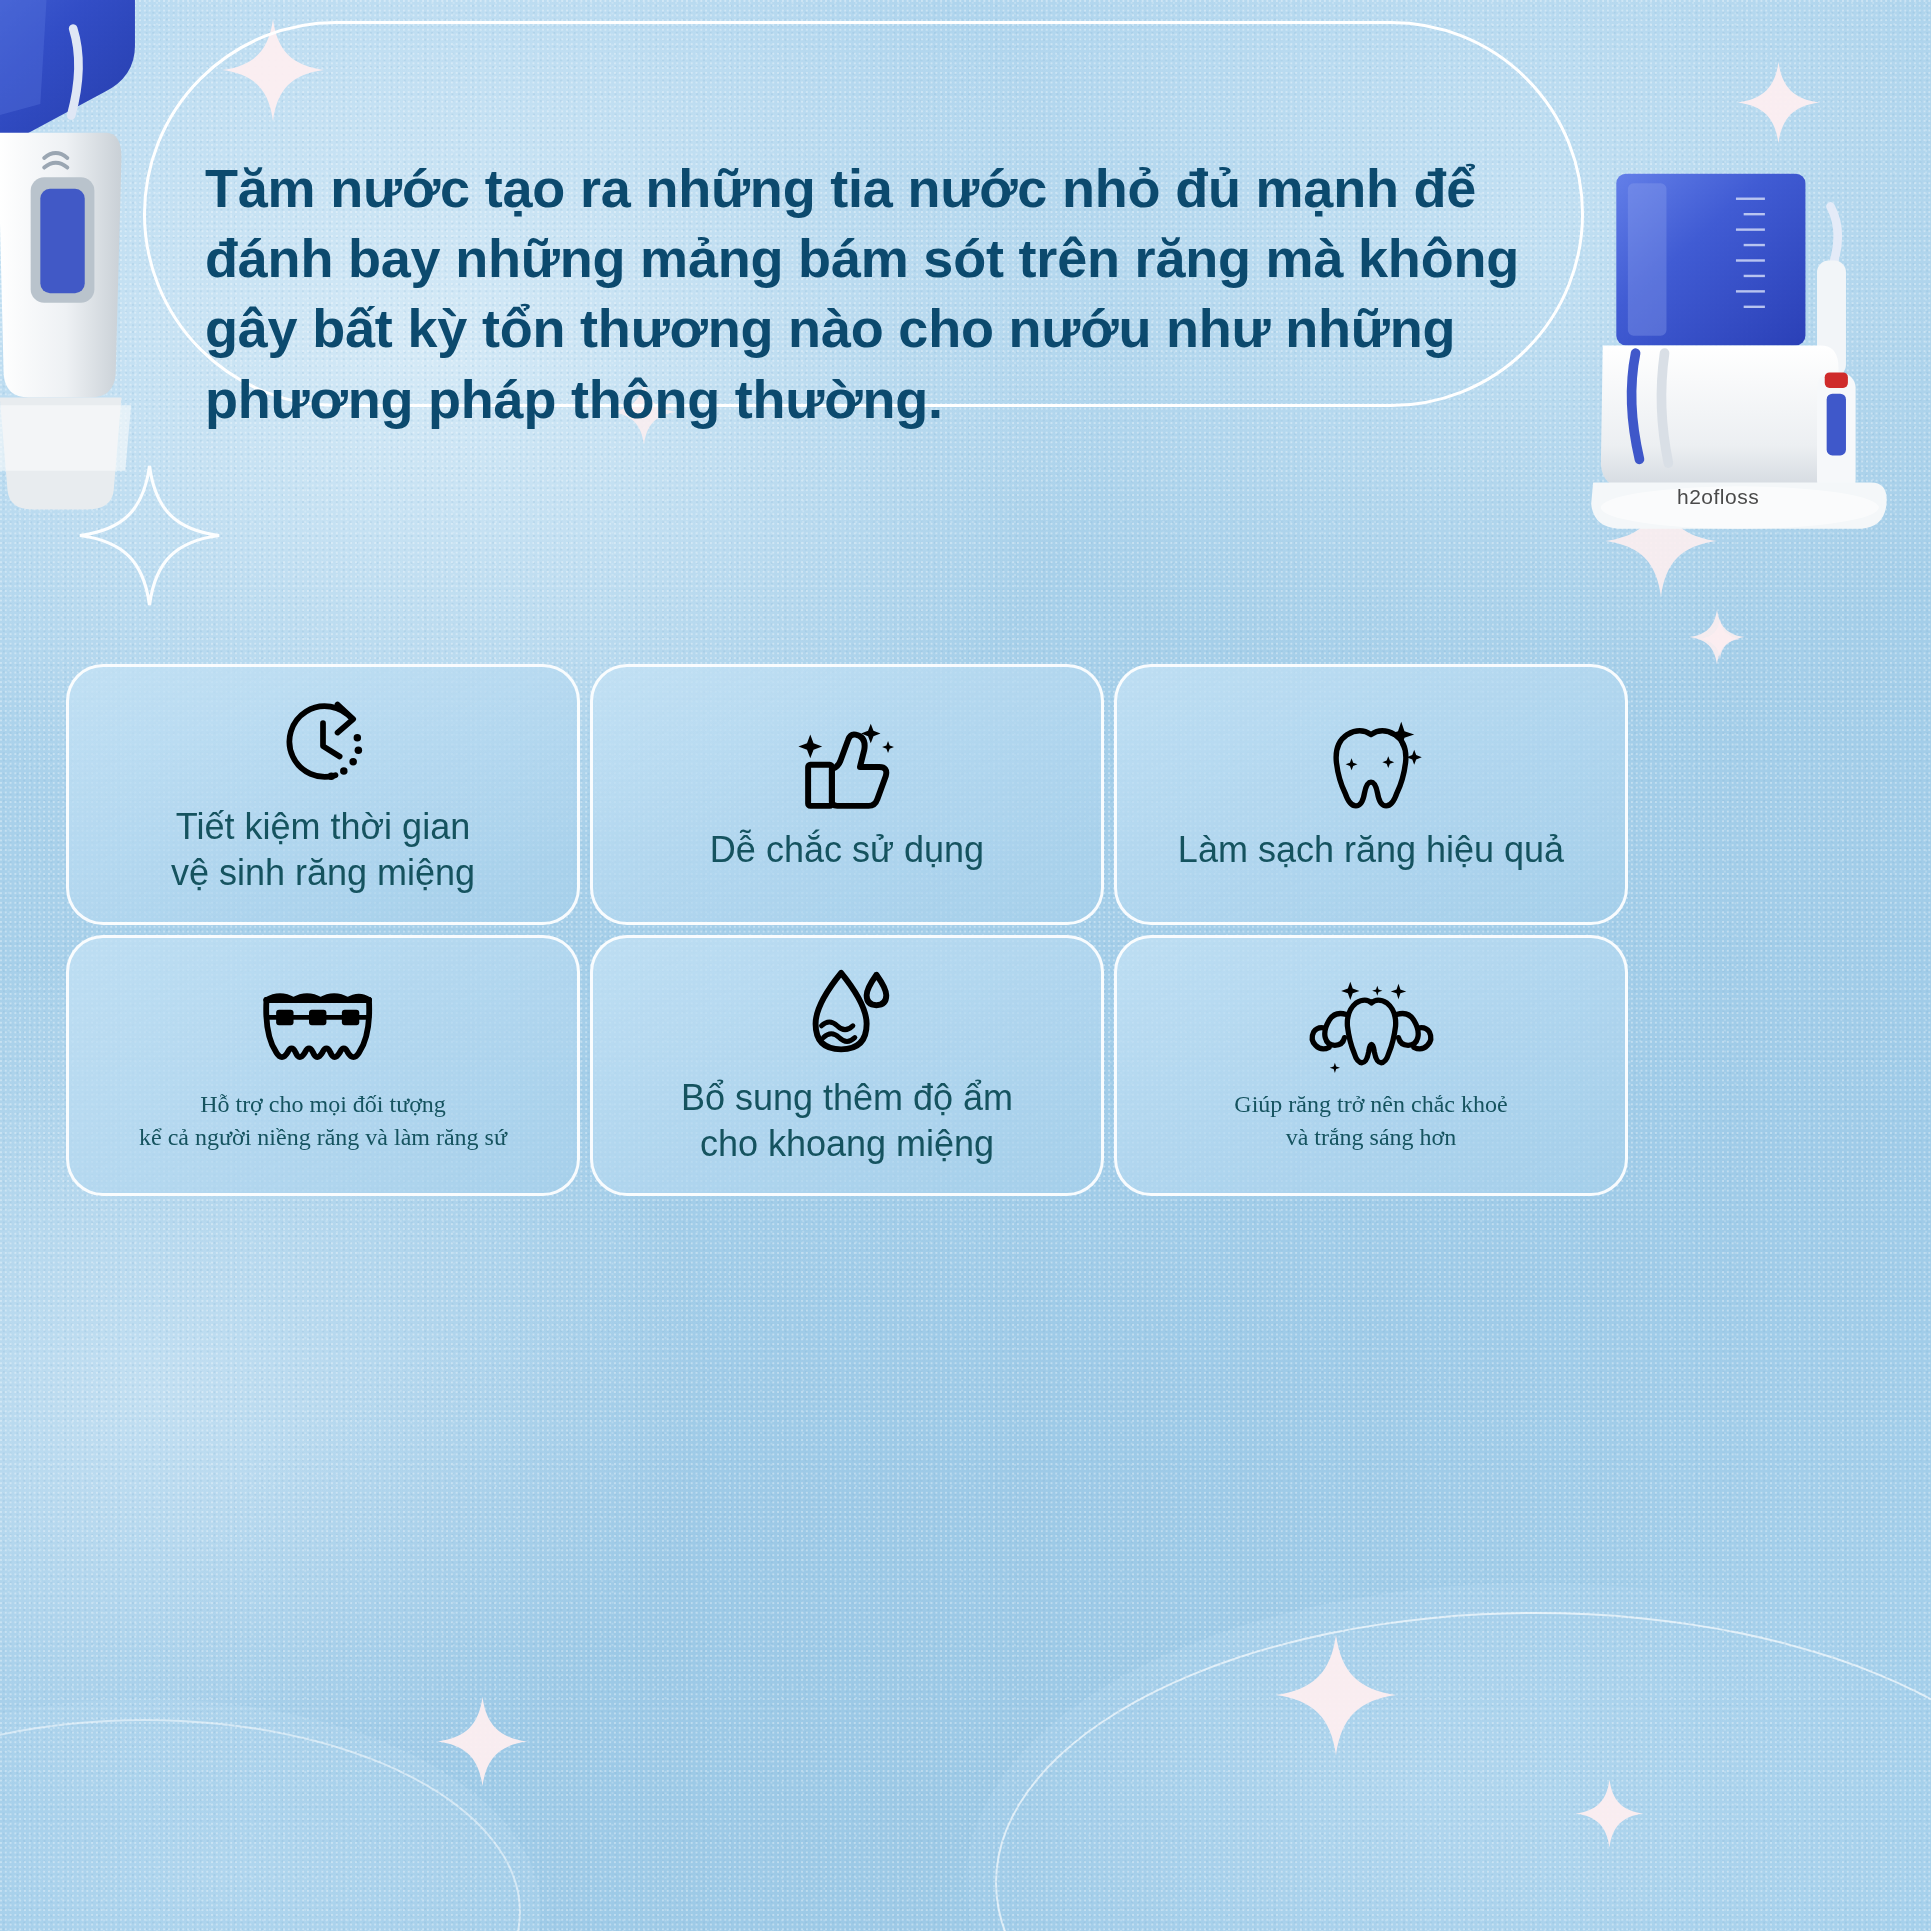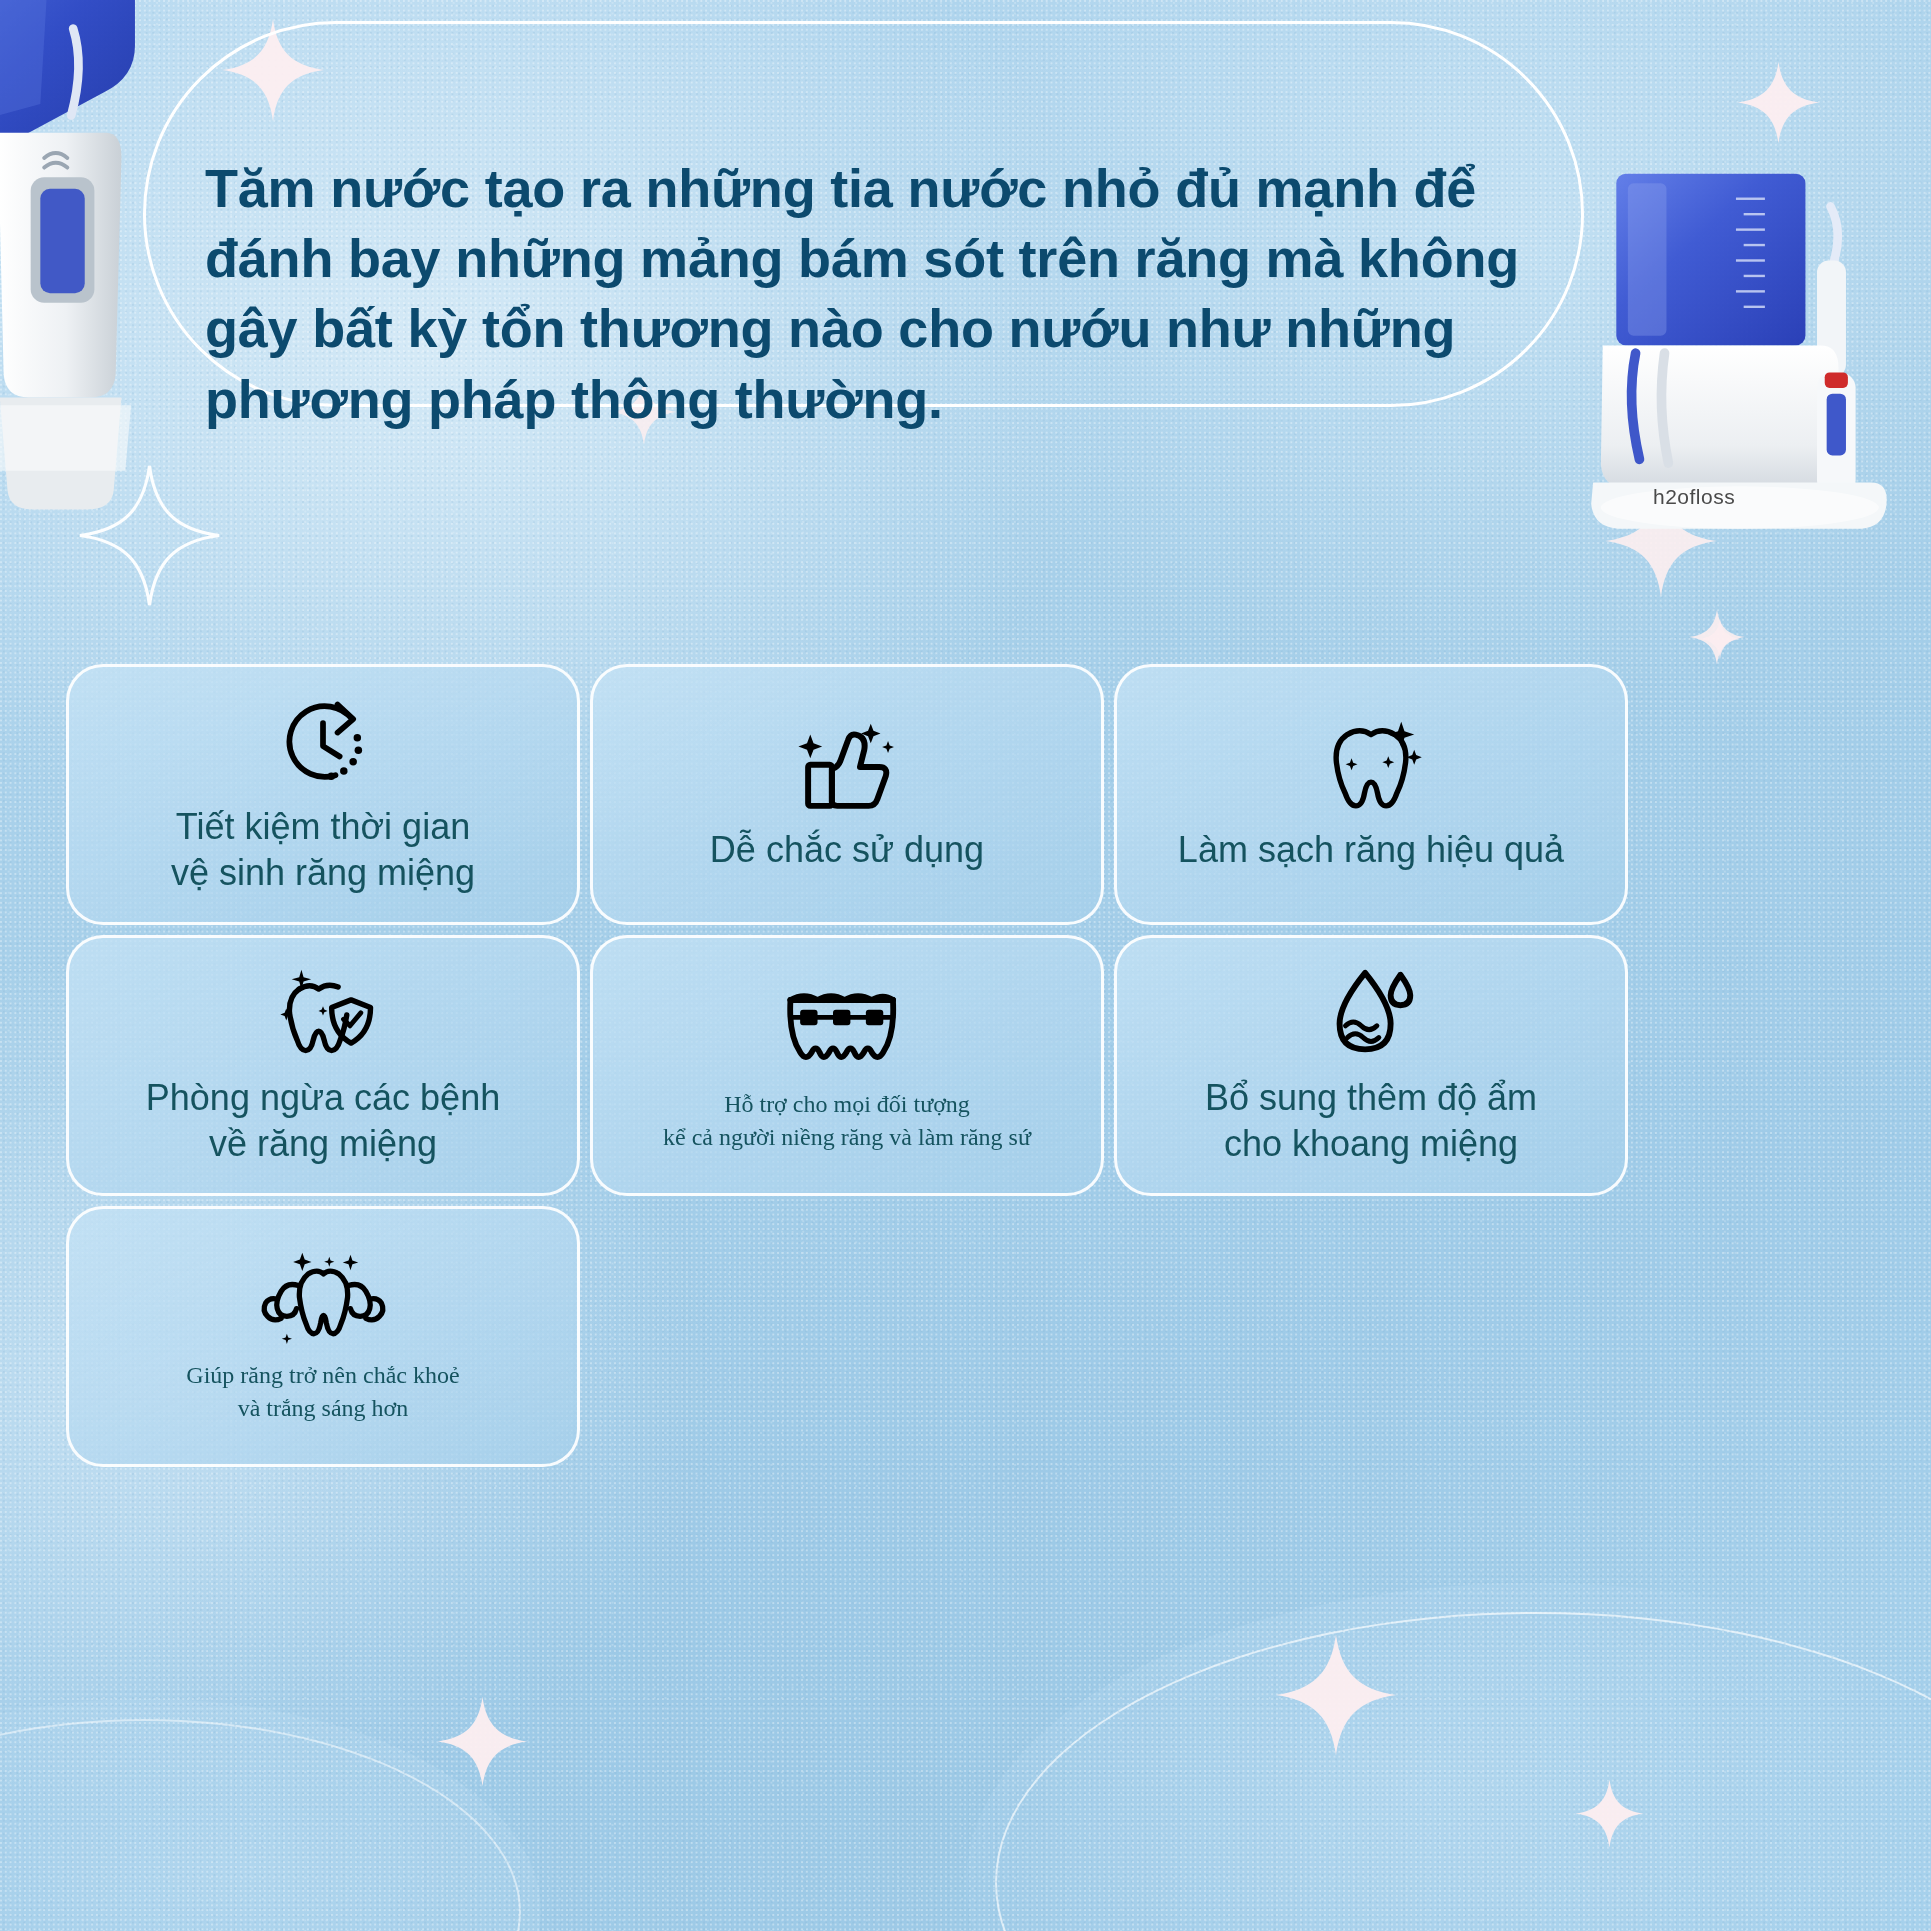--- a/index.html
+++ b/index.html
@@ -125,21 +125,21 @@
   }
   .product-right {
     position: absolute;
     right: 23px;
     top: 164px;
     width: 319px;
     height: 386px;
   }
   .brand-mark {
     position: absolute;
-    left: 64px;
+    left: 88px;
     bottom: 41px;
     font-size: 21px;
     letter-spacing: 0.5px;
     color: #4a4a4a;
     font-weight: 400;
   }
 
   
   .grid {
     position: absolute;
@@ -369,35 +369,20 @@
         <path d="M90 34 L91.8 39 L97 41 L91.8 43 L90 48 L88.2 43 L83 41 L88.2 39 Z" fill="#000" stroke="none"></path>
         <path d="M66 40 L67.5 44 L71.5 45.5 L67.5 47 L66 51 L64.5 47 L60.5 45.5 L64.5 44 Z" fill="#000" stroke="none"></path>
         <path d="M32 42 L33.5 46 L37.5 47.5 L33.5 49 L32 53 L30.5 49 L26.5 47.5 L30.5 46 Z" fill="#000" stroke="none"></path>
       </svg>
     </div>
     <div class="card-label">Làm sạch răng hiệu quả</div>
   </div>
 
 
 
-  <div class="card">
-    <div class="card-icon">
-      <svg width="108" height="108" viewBox="0 0 100 100" fill="none" stroke="#000" stroke-width="5" stroke-linecap="round" stroke-linejoin="round">
-        <path d="M28 26 Q18 33 19 48 Q21 62 26 73 Q29 83 34 83 Q39 83 41 73 Q43 65 46 65 Q49 65 51 73 Q53 83 58 83 Q63 83 66 73 Q70 63 72 50"></path>
-        <path d="M28 26 Q38 20 46 26 Q54 20 64 24"></path>
-        <path d="M76 36 L94 43 Q94 66 76 76 Q58 66 58 43 Z"></path>
-        <path d="M69 54 L75 60 L85 48" stroke-width="4.5"></path>
-        <path d="M30 8 L32 15 L39 17 L32 19 L30 26 L28 19 L21 17 L28 15 Z" fill="#000" stroke="none"></path>
-        <path d="M16 44 L17.5 48 L21.5 49.5 L17.5 51 L16 55 L14.5 51 L10.5 49.5 L14.5 48 Z" fill="#000" stroke="none"></path>
-        <path d="M50 42 L51.2 45 L54.2 46.2 L51.2 47.4 L50 50.4 L48.8 47.4 L45.8 46.2 L48.8 45 Z" fill="#000" stroke="none"></path>
-      </svg>
-    </div>
-    <div class="card-label">Phòng ngừa các bệnh
-về răng miệng</div>
-  </div>
 
   <div class="card">
     <div class="card-icon">
       <svg width="145" height="100" viewBox="0 0 150 100" fill="none" stroke="#000" stroke-width="6" stroke-linecap="round" stroke-linejoin="round">
         <path d="M16 20 Q14 56 26 74 Q32 84 38 74 Q42 66 46 74 Q50 84 56 74 Q60 66 64 74 Q68 84 74 74 Q78 66 82 74 Q86 84 92 74 Q96 66 100 74 Q106 84 112 74 Q124 56 122 20"></path>
         <path d="M16 20 L122 20"></path>
         <path d="M16 20 Q30 12 44 20 Q58 12 72 20 Q86 12 100 20 Q112 13 122 20"></path>
         <line x1="16" y1="38" x2="122" y2="38" stroke-width="5"></line>
         <rect x="26" y="30" width="18" height="16" rx="3" fill="#000" stroke="none"></rect>
         <rect x="60" y="30" width="18" height="16" rx="3" fill="#000" stroke="none"></rect>

